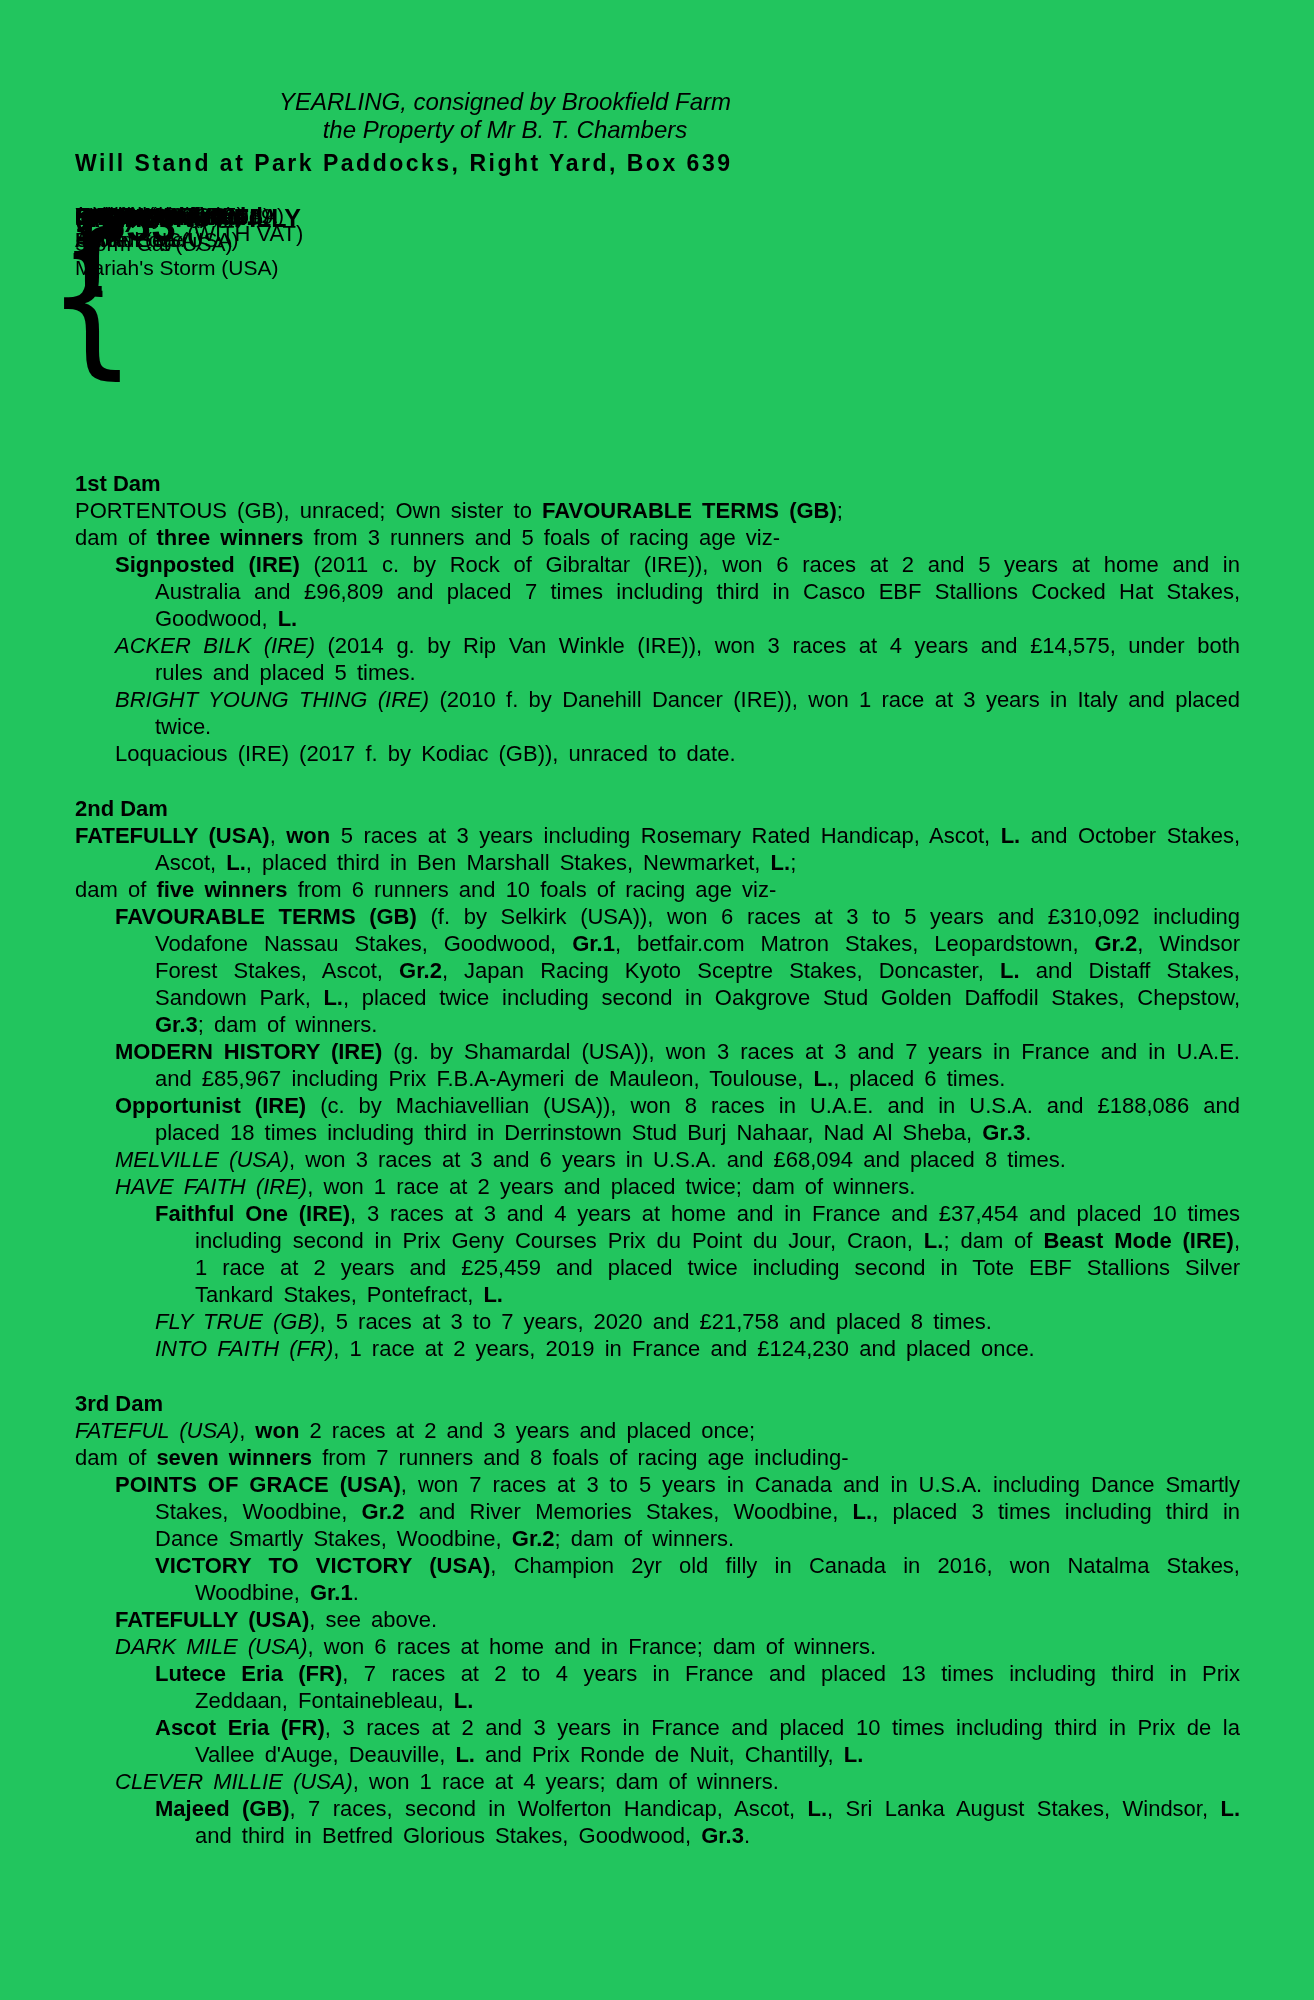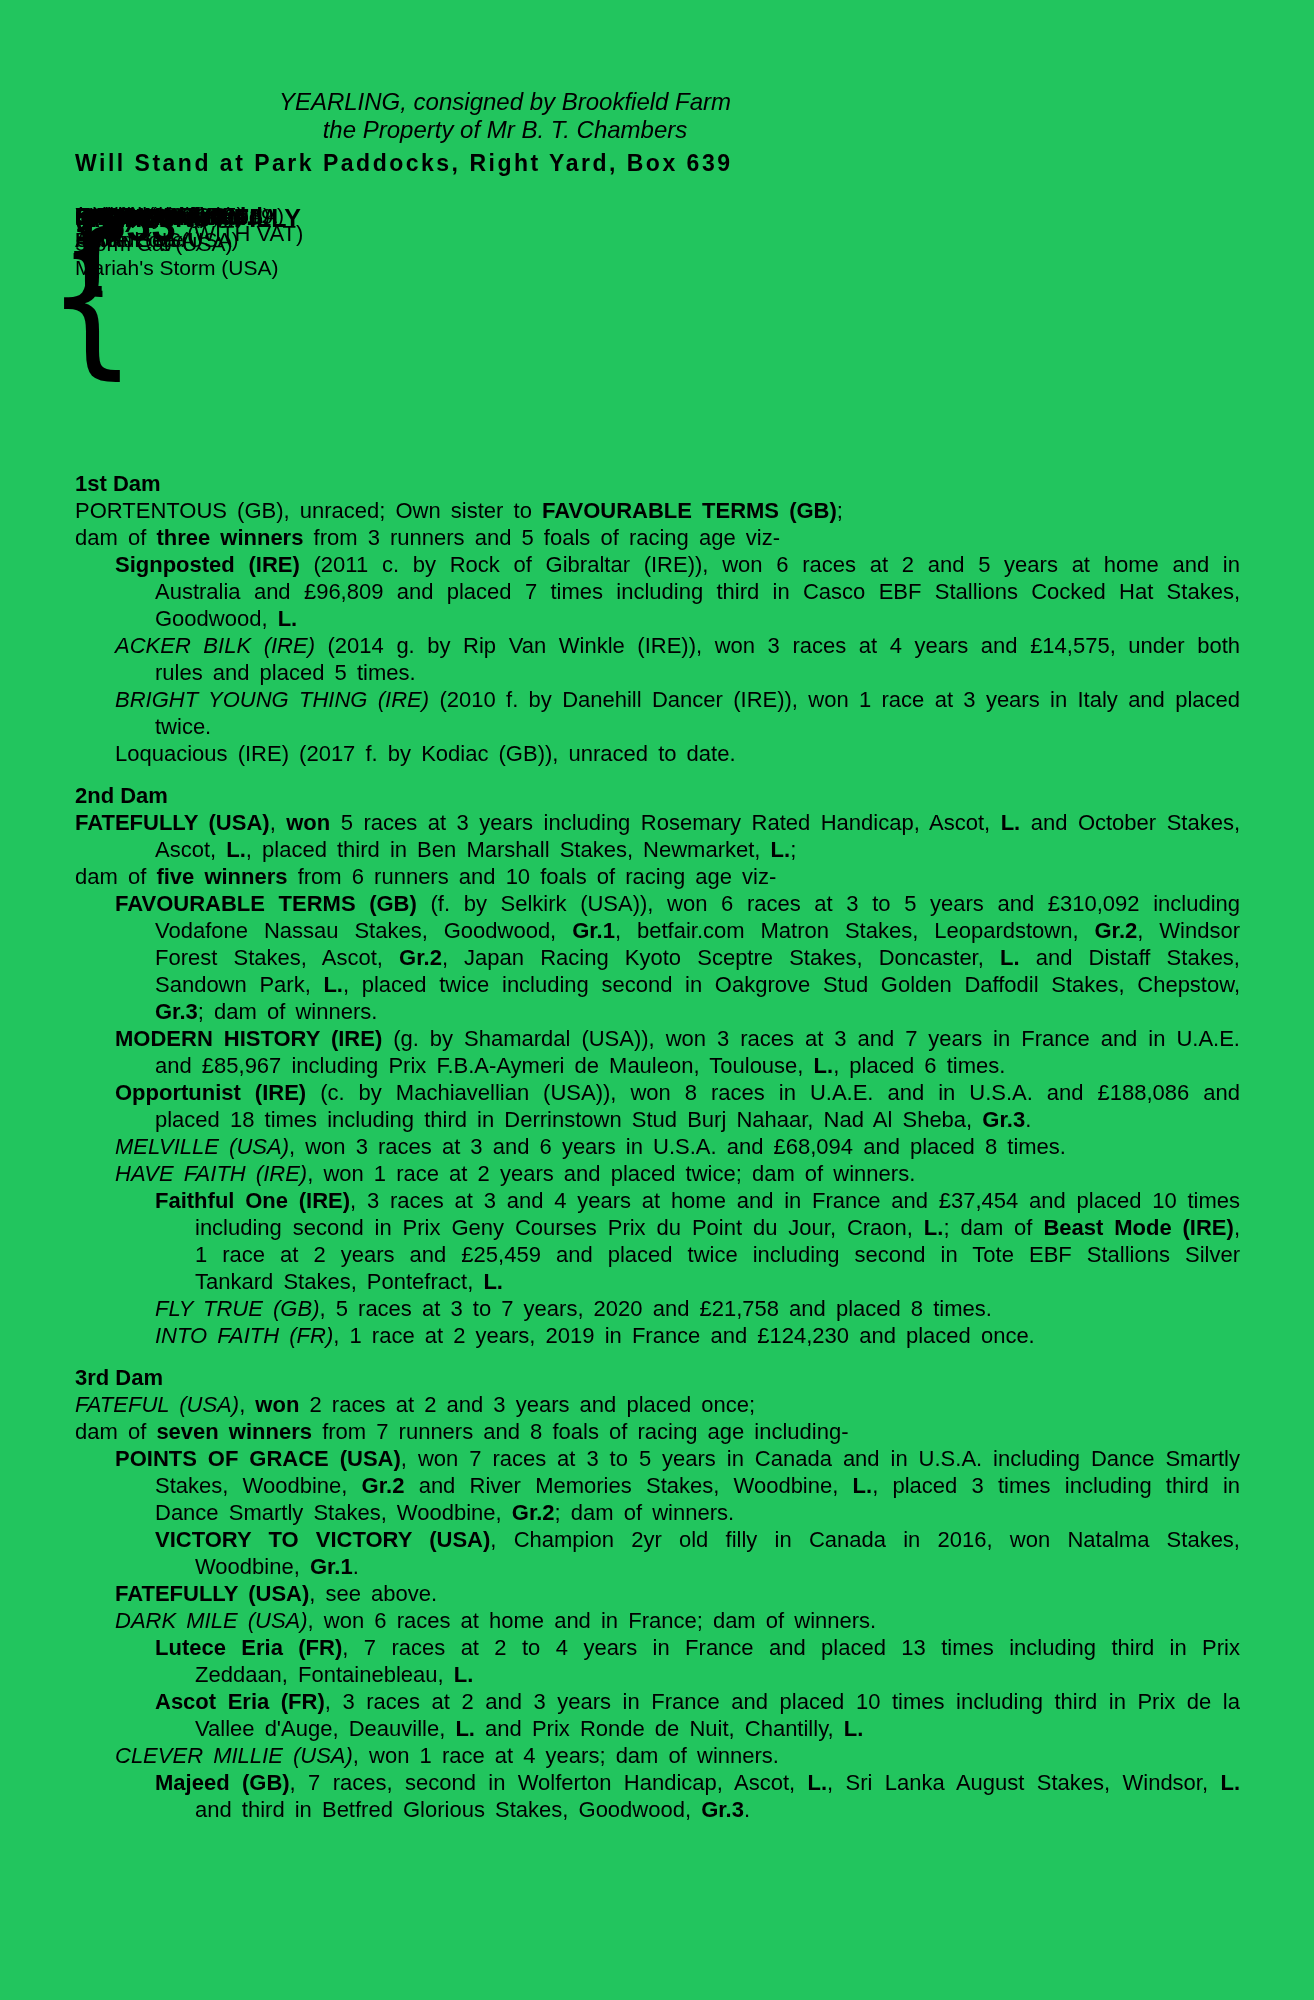--- a/index.html
+++ b/index.html
@@ -27,21 +27,21 @@
   .ped-name { font-size:22px; line-height:24px; white-space:nowrap; }
   .gg-line { font-size:21px; line-height:24px; white-space:nowrap; }
   .brace {
     font-family:"DejaVu Sans",sans-serif; font-weight:400; color:#000;
     display:flex; align-items:center; justify-content:center;
     transform:scaleX(0.85); transform-origin:center;
   }
   .nominated { font-weight:bold; font-size:23px; white-space:nowrap; }
 
   
-  .section { margin-top:15px; }
+  .section { margin-top:28px; }
   .sec-heading { font-weight:bold; font-size:22px; }
   .para { text-align:justify; word-spacing:4px; }
   .p-flush { padding-left:0; }
   .p-hang80 { padding-left:80px; text-indent:-80px; }
   .entry1 { padding-left:80px; text-indent:-40px; }
   .entry2 { padding-left:120px; text-indent:-40px; }
   .r-b { font-weight:bold; }
   .r-i { font-style:italic; }
 </style>
 </head>

